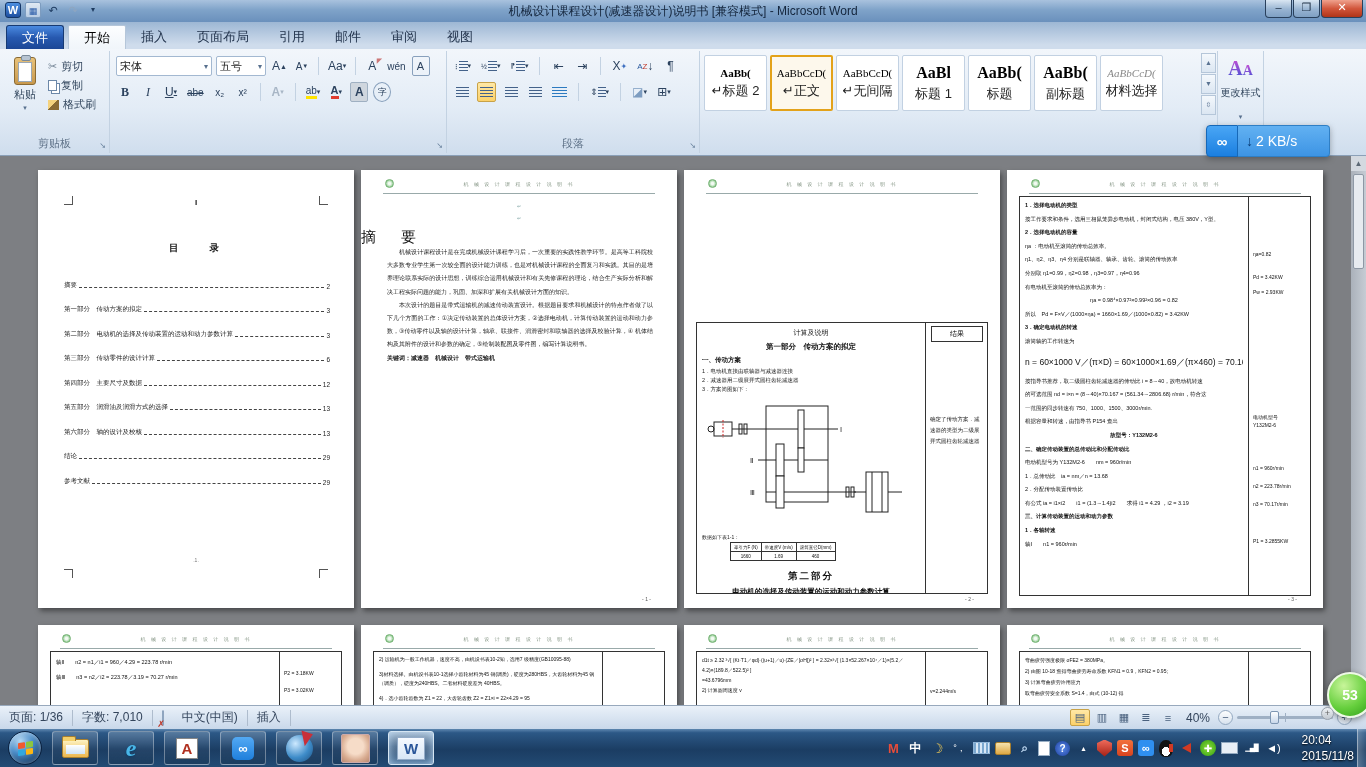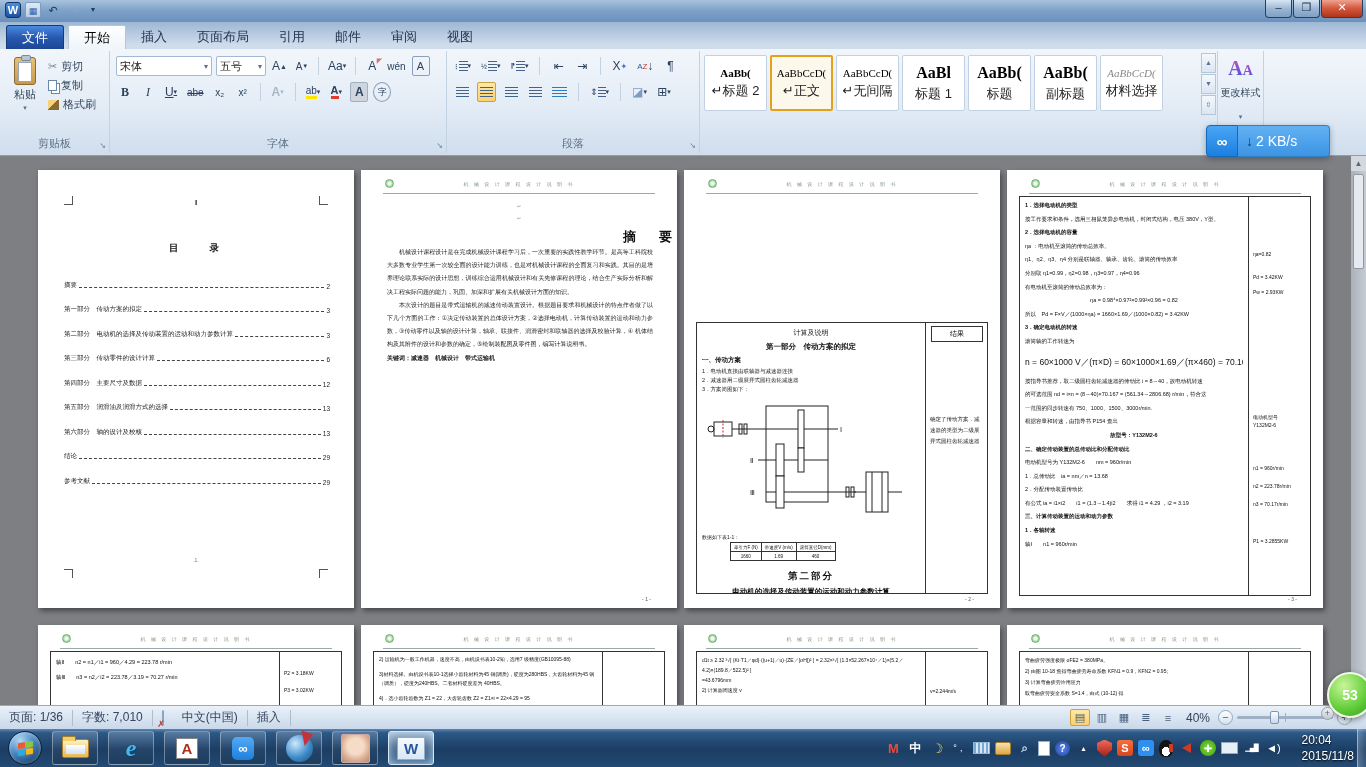--- a/index.html
+++ b/index.html
@@ -76,21 +76,21 @@
 
 
 .toc-mark{position:absolute;top:28px;left:0;right:0;text-align:center;font-weight:bold;font-size:8px;color:#111}
 .toc-head{position:absolute;top:72px;left:0;right:0;text-align:center;font-weight:bold;font-size:9.5px;color:#111;letter-spacing:4px}
 .tocwrap{position:absolute;top:95px;left:26px;right:24px}
 .toc-row{display:flex;align-items:flex-end;height:24.5px;font-size:6.5px;color:#222;white-space:nowrap}
 .toc-row .ld{flex:1;border-bottom:1px dashed #444;margin:0 2px 2px}
 .botmark{position:absolute;bottom:45px;left:0;right:0;text-align:center;font-size:5px;color:#777}
 
 
-.abs-title{position:absolute;top:58px;left:0;right:0;text-align:right;font-weight:bold;font-size:13px;letter-spacing:5px;color:#111}
+.abs-title{position:absolute;top:58px;left:0;right:0;text-align:left;font-weight:normal;font-size:15px;letter-spacing:5px;color:#111}
 .abs-body{position:absolute;top:76px;left:26px;right:24px;font-size:6px;line-height:13.2px;color:#1c1c1c;text-align:justify}
 .abs-body p{text-indent:2em;margin:0}
 .kw{margin-top:2px;font-weight:bold;text-indent:0 !important}
 .pilcrow{position:absolute;top:30px;left:0;right:0;text-align:center;font-size:5px;color:#8aa;line-height:12px;white-space:pre}
 
 
 .calcframe{position:absolute;left:12px;right:12px;border:1px solid #333}
 .calcmain{position:absolute;left:0;top:0;bottom:0;right:61px;border-right:1px solid #333;padding:3px 5px;overflow:hidden}
 .calcside{position:absolute;right:0;top:0;bottom:0;width:60px;padding:2px 3px;overflow:hidden}
 .calchead{text-align:center;font-size:7px;color:#111;margin:2px 0 4px}
@@ -198,20 +198,21 @@
   </div>
 
   <div class="titlebar">
     <div class="qat">
       <span class="appico">W</span>
       <span class="qbtn save">▦</span>
       <span class="qbtn">↶</span>
       <span class="qbtn dis">↷</span>
       <span class="qbtn" style="font-size:8px">▾</span>
     </div>
+    <div class="title-text">机械设计课程设计(减速器设计)说明书 [兼容模式]  -  Microsoft Word</div>
     <div class="winctl">
       <span class="wc">–</span>
       <span class="wc">❐</span>
       <span class="wc close">✕</span>
     </div>
   </div>
 
   <div class="tabrow">
     <div class="filetab">文件</div>
     <div id="tabs">
@@ -284,21 +285,20 @@
             <span class="fx-under" style="border-color:#ffe400;font-size:10px;font-weight:normal">ab</span>
             <span style="font-size:7px">▾</span>
           </span>
         <span class="sbtn">
             <span class="fx-under" style="border-color:#e03c2f">A</span>
             <span style="font-size:7px">▾</span>
           </span>
         <span class="sbtn" style="background:#cfd6de;border:1px solid #9fb0c2;font-weight:bold">A</span>
         <span class="sbtn" style="border:1px solid #88a0bc;border-radius:50%;font-size:9px">字</span>
       </div>
-      <div class="glabel">字体</div>
       <span class="launch">↘</span>
     </div>
 
     <div class="rgroup" style="left:447px;width:253px">
       <div style="position:absolute;left:6px;top:5px;display:flex;align-items:center;gap:6px">
         <span class="sbtn">
             <span style="font-size:8px;margin-right:1px">⁝</span>
             <span class="stripes" style="width:9px"></span>
             <span style="font-size:7px">▾</span>
           </span>

